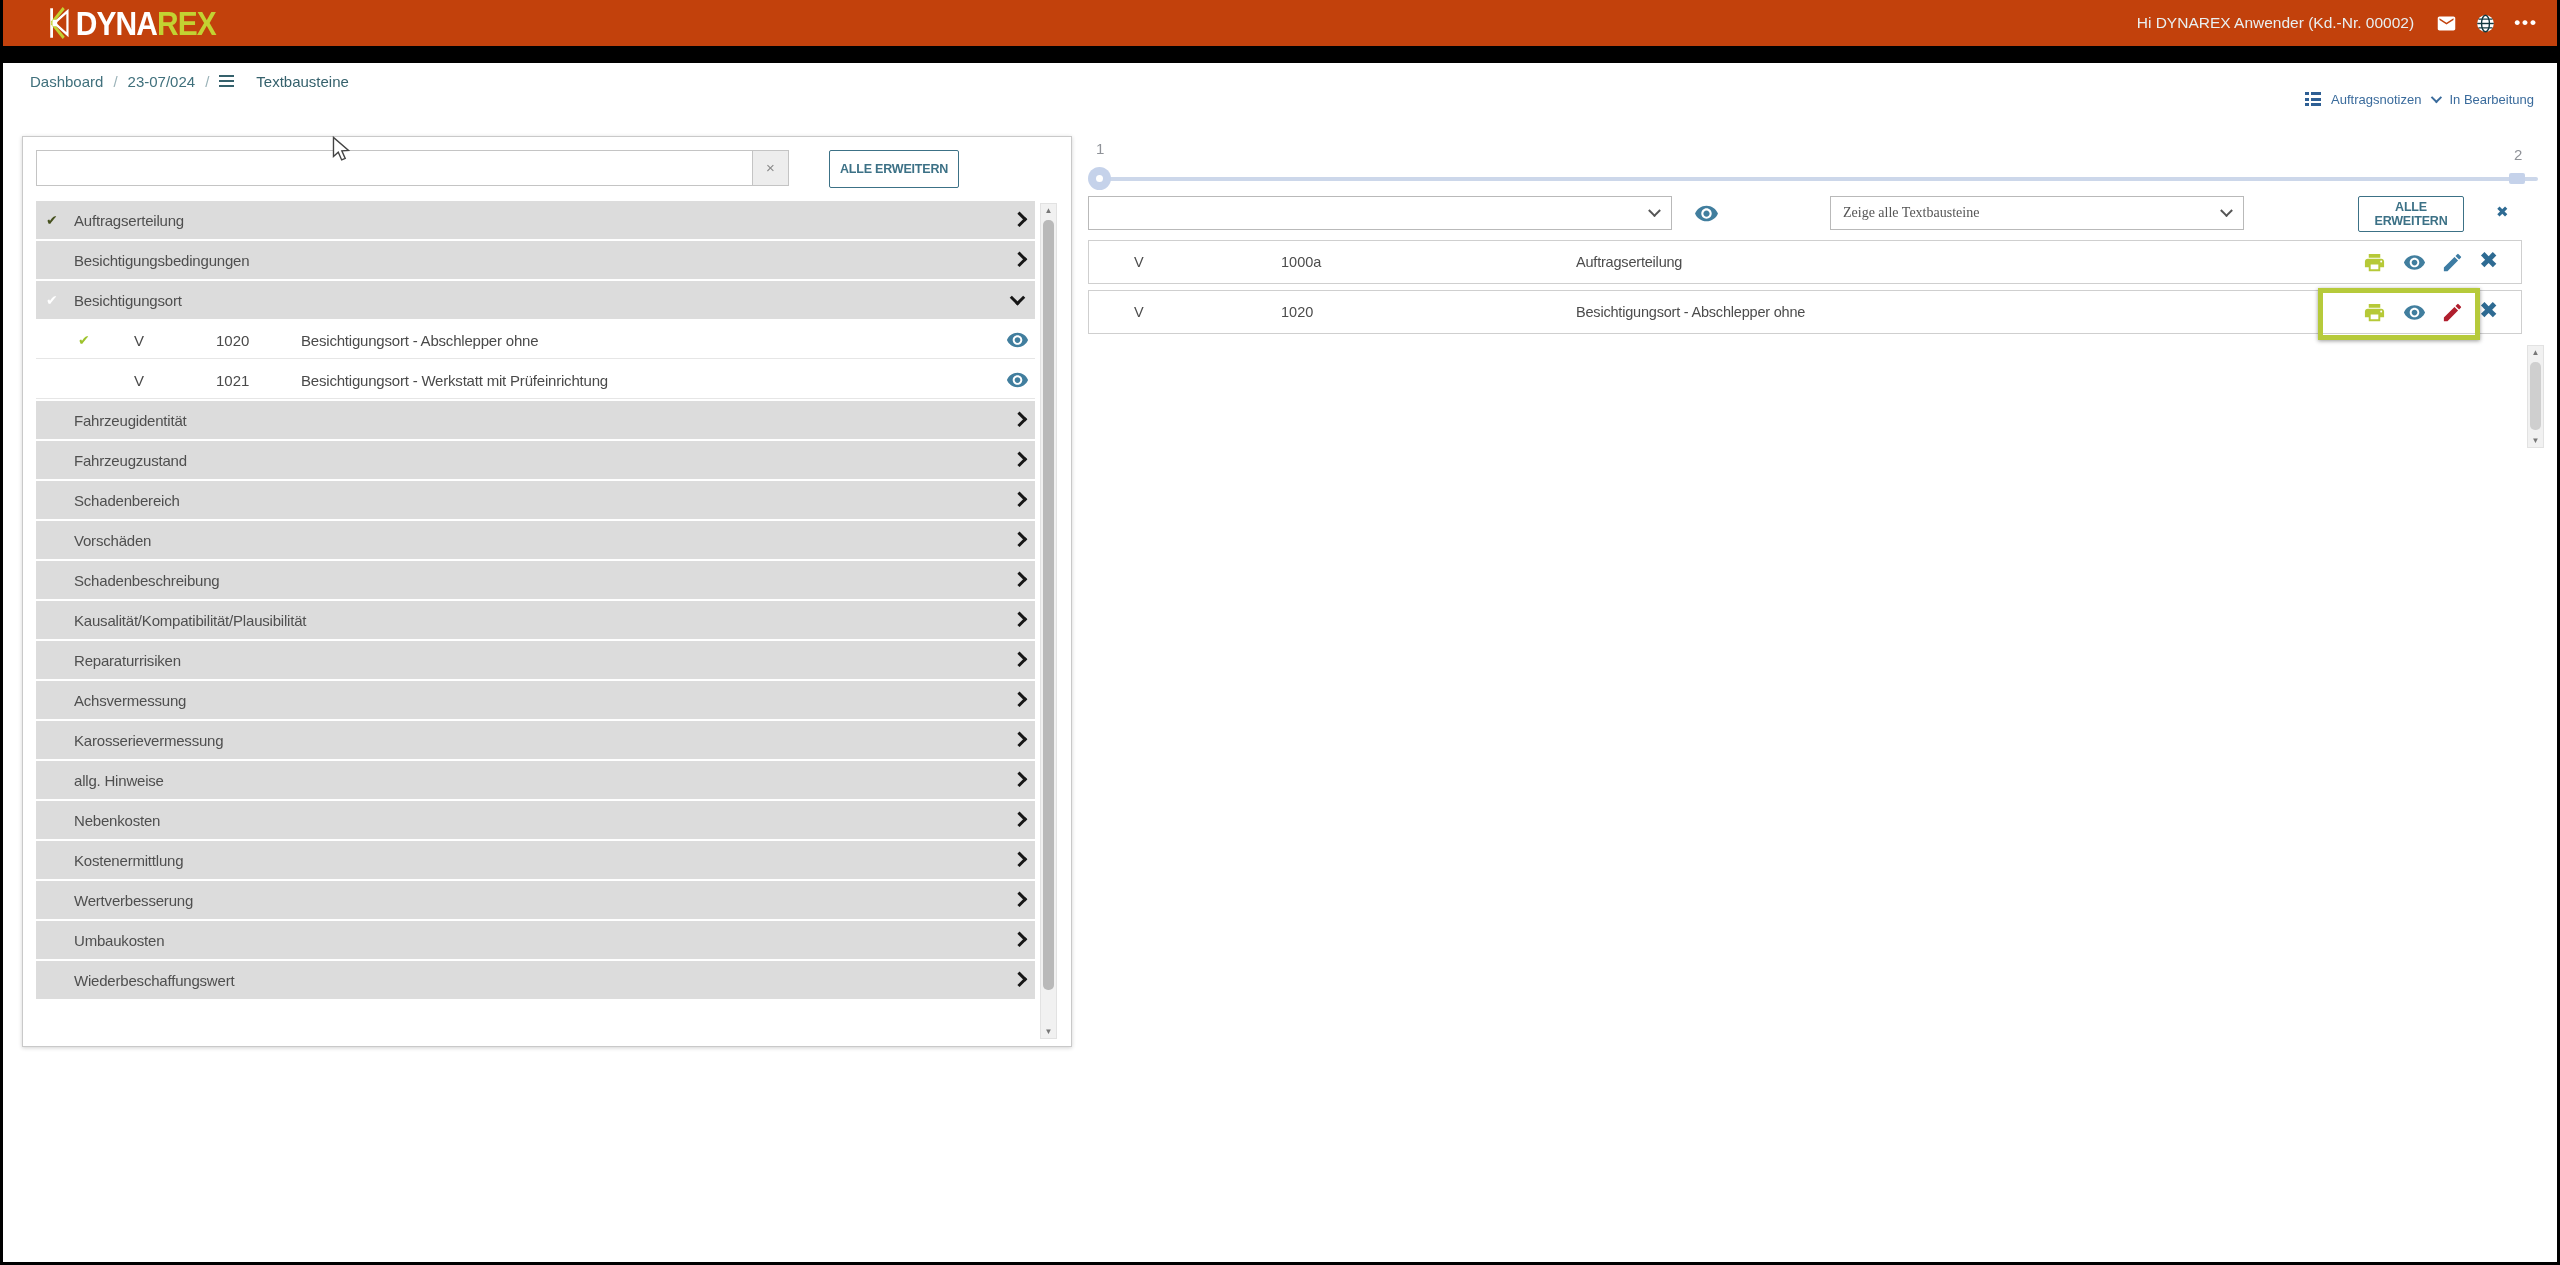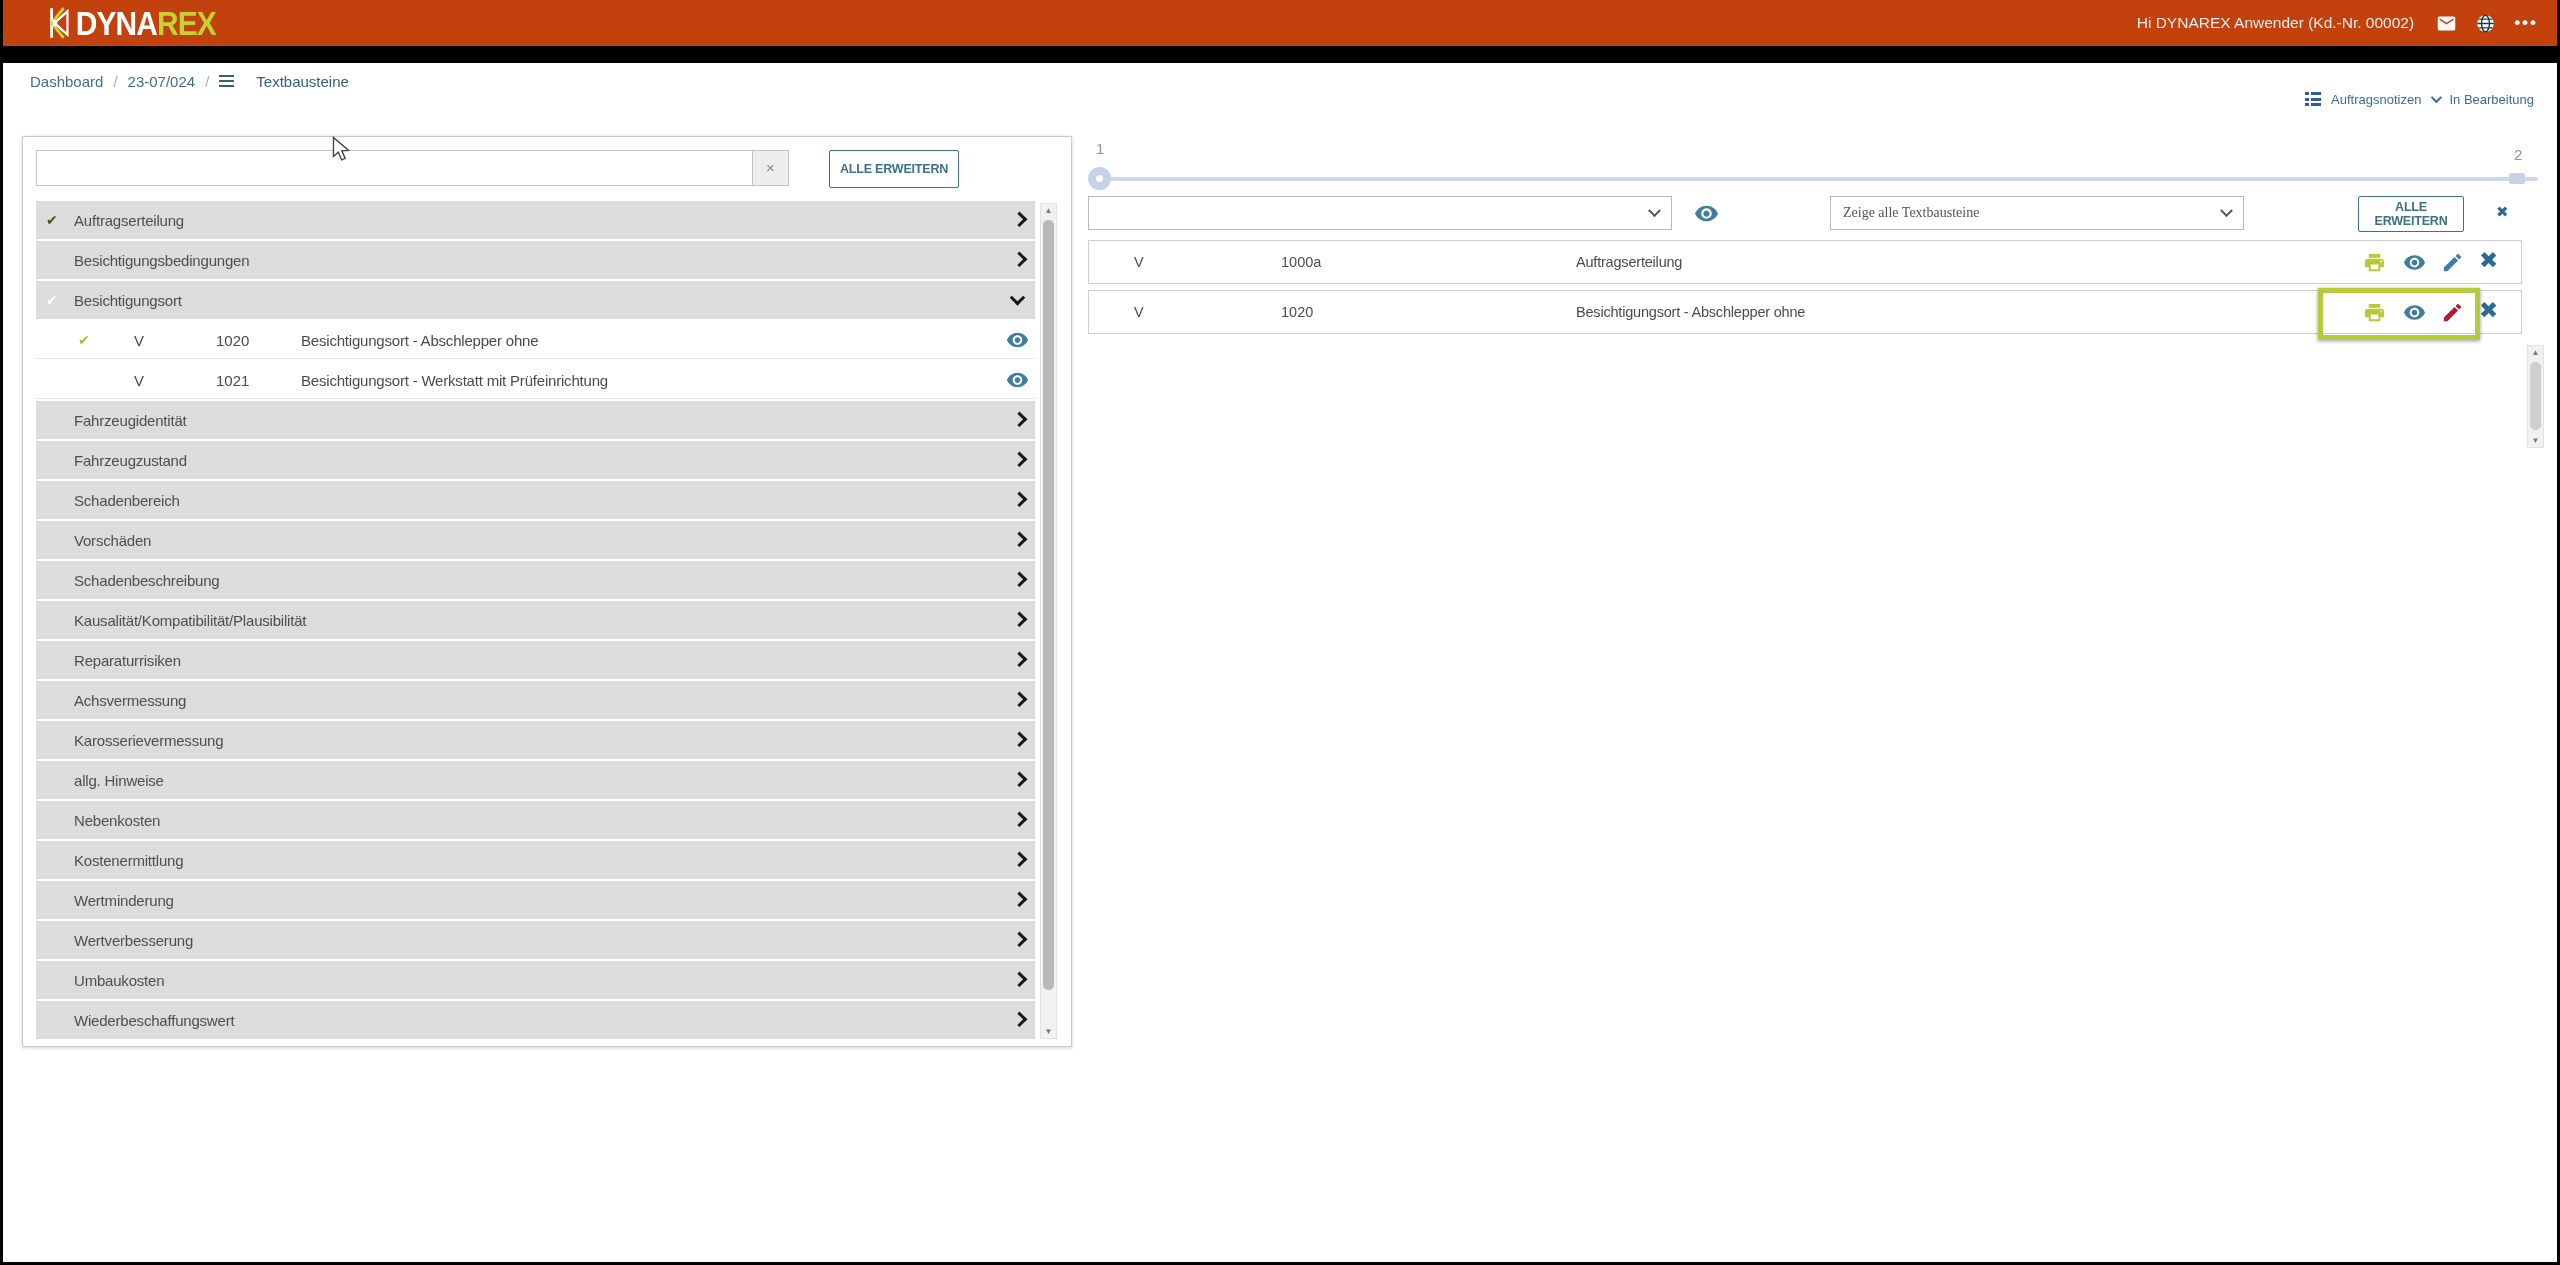--- a/index.html
+++ b/index.html
@@ -264,24 +264,20 @@
     </div>
     <div class="cat-row">
       <span class="cat-label">Nebenkosten</span>
       <span class="chev right"></span>
     </div>
     <div class="cat-row">
       <span class="cat-label">Kostenermittlung</span>
       <span class="chev right"></span>
     </div>
     <div class="cat-row">
-      <span class="cat-label">Wertminderung</span>
-      <span class="chev right"></span>
-    </div>
-    <div class="cat-row">
       <span class="cat-label">Wertverbesserung</span>
       <span class="chev right"></span>
     </div>
     <div class="cat-row">
       <span class="cat-label">Umbaukosten</span>
       <span class="chev right"></span>
     </div>
     <div class="cat-row">
       <span class="cat-label">Wiederbeschaffungswert</span>
       <span class="chev right"></span>

